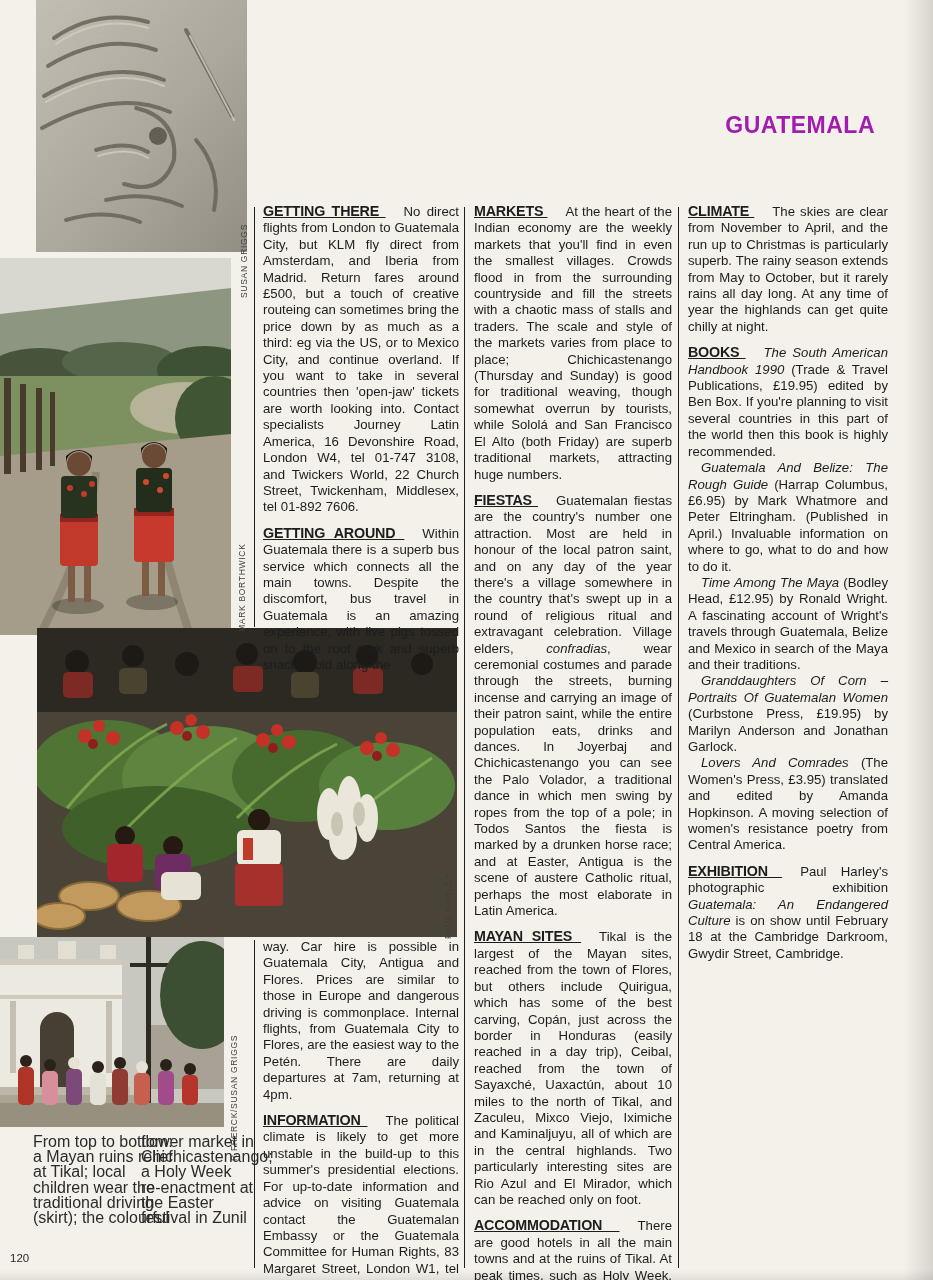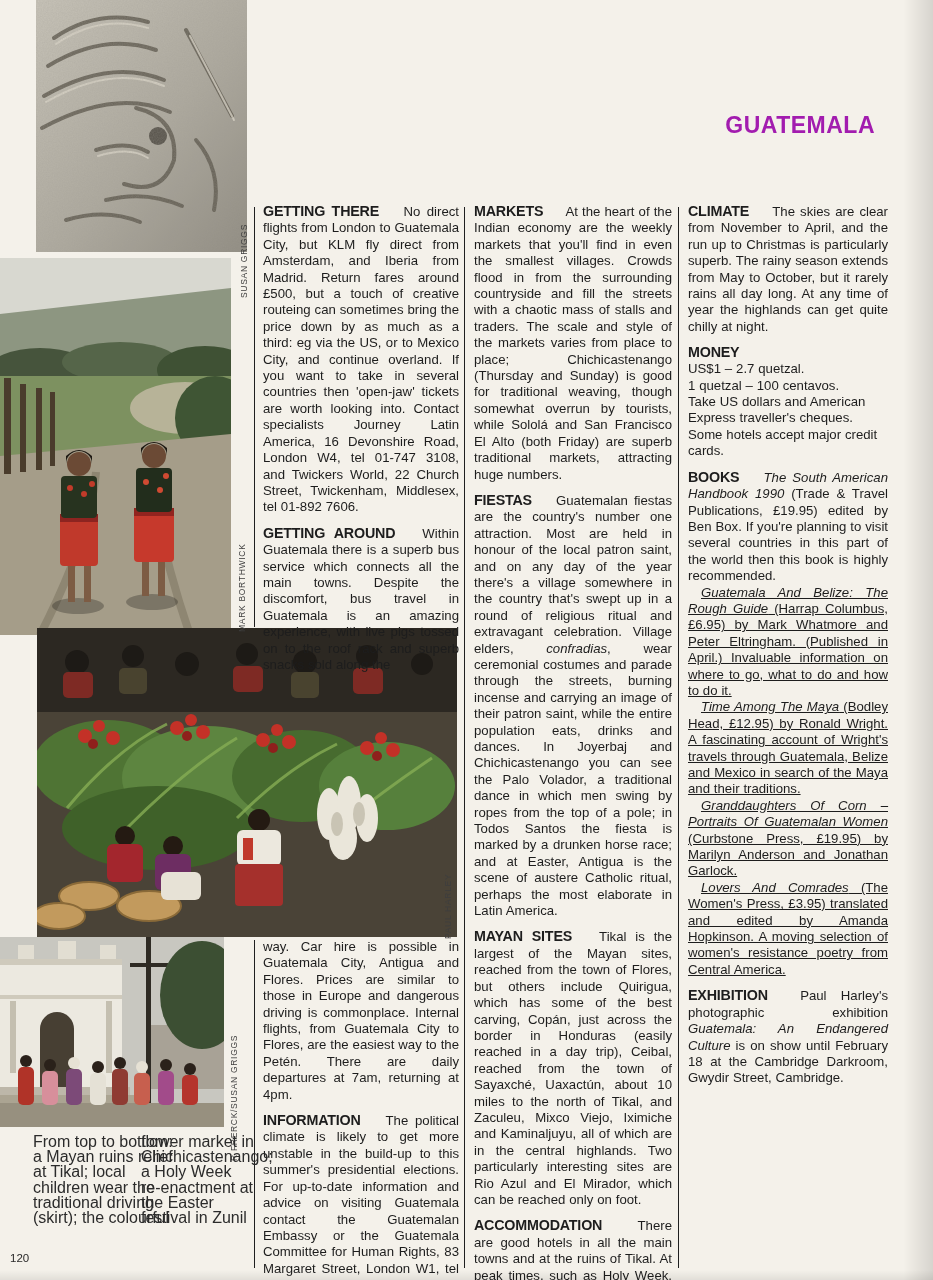--- a/index.html
+++ b/index.html
@@ -18,23 +18,23 @@
 
   .rule{position:absolute;width:1px;background:#1f1f1f;}
 
   .magtitle{position:absolute;left:635px;top:112px;width:240px;text-align:right;
         font-size:23px;font-weight:bold;letter-spacing:0.5px;color:#e8141f;}
 
   .textcol{position:absolute;}
   .section{margin:0 0 9px 0;}
   .body{margin:0;font-size:13.2px;line-height:16.4px;text-align:justify;
         word-spacing:0.2px;color:#1d1d1d;}
-  .body.indent{text-indent:13px;text-decoration:underline;}
+  .body.indent{text-indent:13px;}
   .body.line{text-align:left;}
-  .sec-title{font-weight:bold;font-size:14.3px;letter-spacing:-0.2px;padding-right:18px;}
+  .sec-title{font-weight:bold;font-size:14.3px;letter-spacing:-0.2px;padding-right:18px;text-decoration:underline;}
   .sec-head{font-weight:bold;font-size:14.3px;letter-spacing:-0.2px;line-height:17px;}
 
   .cap{position:absolute;width:104px;font-size:16px;line-height:15.2px;color:#2b2b2b;}
   .cap div{white-space:nowrap;}
   .pagenum{position:absolute;left:10px;top:1252px;font-size:11.5px;color:#2a2a2a;}
 </style>
 </head>
 <body>
 
 <div class="page">
@@ -295,26 +295,20 @@
       </div>
       <div class="section">
         <p class="body"><b class="sec-title">ACCOMMODATION </b>There are good hotels in all the main towns and at the ruins of Tikal. At peak times, such as Holy Week, Christmas and mid-summer, book in advance. (Rooms can be booked through the Guatemalan Tourist Board, address as before.)</p>
       </div>
     </div>
   <div class="textcol" style="left:688px;top:203px;width:200px;">
       <div class="section">
         <p class="body"><b class="sec-title">CLIMATE </b>The skies are clear from November to April, and the run up to Christmas is particularly superb. The rainy season extends from May to October, but it rarely rains all day long. At any time of year the highlands can get quite chilly at night.</p>
       </div>
       <div class="section">
-        <div class="sec-head">MONEY</div>
-        <p class="body line">US$1 – 2.7 quetzal.</p>
-        <p class="body line">1 quetzal – 100 centavos.</p>
-        <p class="body line">Take US dollars and American Express traveller's cheques. Some hotels accept major credit cards.</p>
-      </div>
-      <div class="section">
         <p class="body"><b class="sec-title">BOOKS </b><i>The South American Handbook 1990</i> (Trade &amp; Travel Publications, £19.95) edited by Ben Box. If you're planning to visit several countries in this part of the world then this book is highly recommended.</p>
         <p class="body indent"><i>Guatemala And Belize: The Rough Guide</i> (Harrap Columbus, £6.95) by Mark Whatmore and Peter Eltringham. (Published in April.) Invaluable information on where to go, what to do and how to do it.</p>
         <p class="body indent"><i>Time Among The Maya</i> (Bodley Head, £12.95) by Ronald Wright. A fascinating account of Wright's travels through Guatemala, Belize and Mexico in search of the Maya and their traditions.</p>
         <p class="body indent"><i>Granddaughters Of Corn – Portraits Of Guatemalan Women</i> (Curbstone Press, £19.95) by Marilyn Anderson and Jonathan Garlock.</p>
         <p class="body indent"><i>Lovers And Comrades</i> (The Women's Press, £3.95) translated and edited by Amanda Hopkinson. A moving selection of women's resistance poetry from Central America.</p>
       </div>
       <div class="section">
         <p class="body"><b class="sec-title">EXHIBITION </b>Paul Harley's photographic exhibition <i>Guatemala: An Endangered Culture</i> is on show until February 18 at the Cambridge Darkroom, Gwydir Street, Cambridge.</p>
       </div>
     </div>

